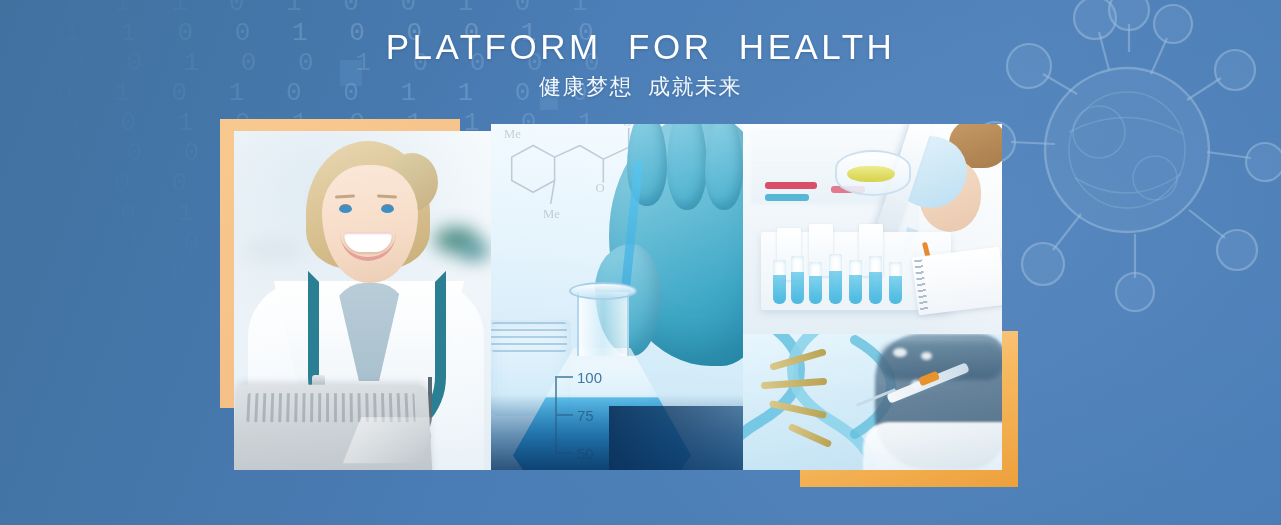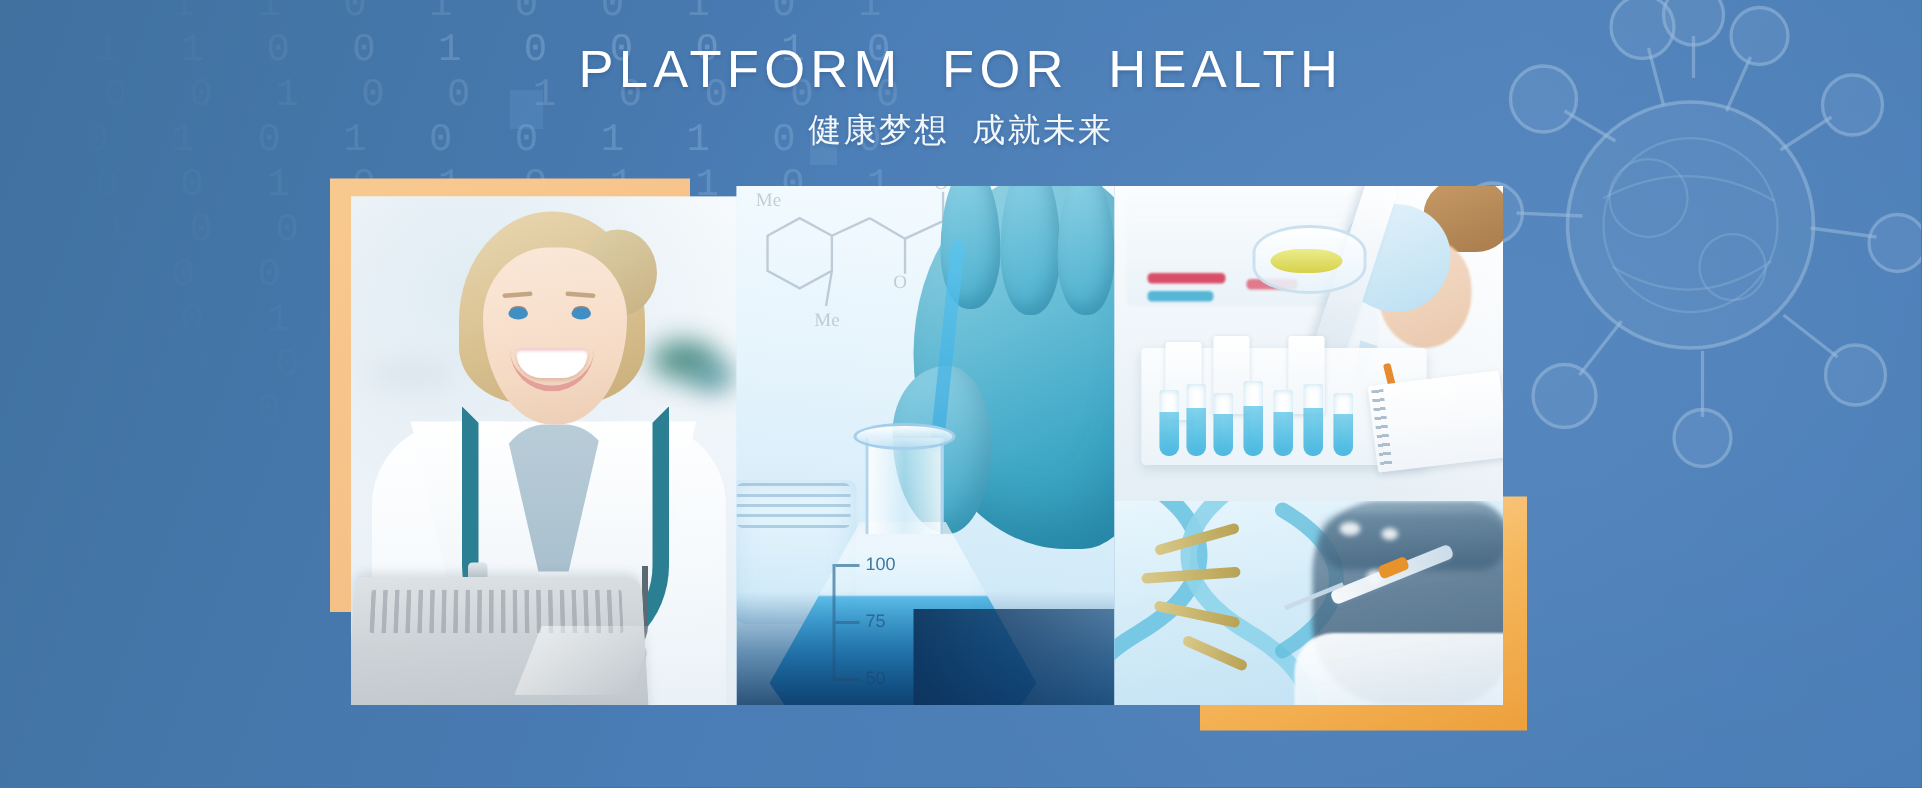--- a/index.html
+++ b/index.html
@@ -320,21 +320,21 @@
     position: absolute; left: 42px; top: 84px;
     width: 54px; height: 78px;
     border-left: 2px solid rgba(62,120,160,0.75);
   }
   .f-tick {
     position: absolute; left: 0;
     width: 16px; height: 2px; background: rgba(62,120,160,0.75);
   }
   .f-num {
     position: absolute; left: 20px;
-    font-size: 12px; color: rgba(50,108,150,0.92);
+    font-size: 15px; color: rgba(50,108,150,0.92);
     font-family: "Liberation Sans", sans-serif;
     transform: translateY(-7px);
   }
   .f-pour {
     position: absolute; left: 136px; top: 36px;
     width: 9px; height: 142px;
     background: linear-gradient(180deg, rgba(90,196,238,0.85), rgba(40,160,222,0.55));
     border-radius: 6px;
     transform: rotate(6deg);
   }

